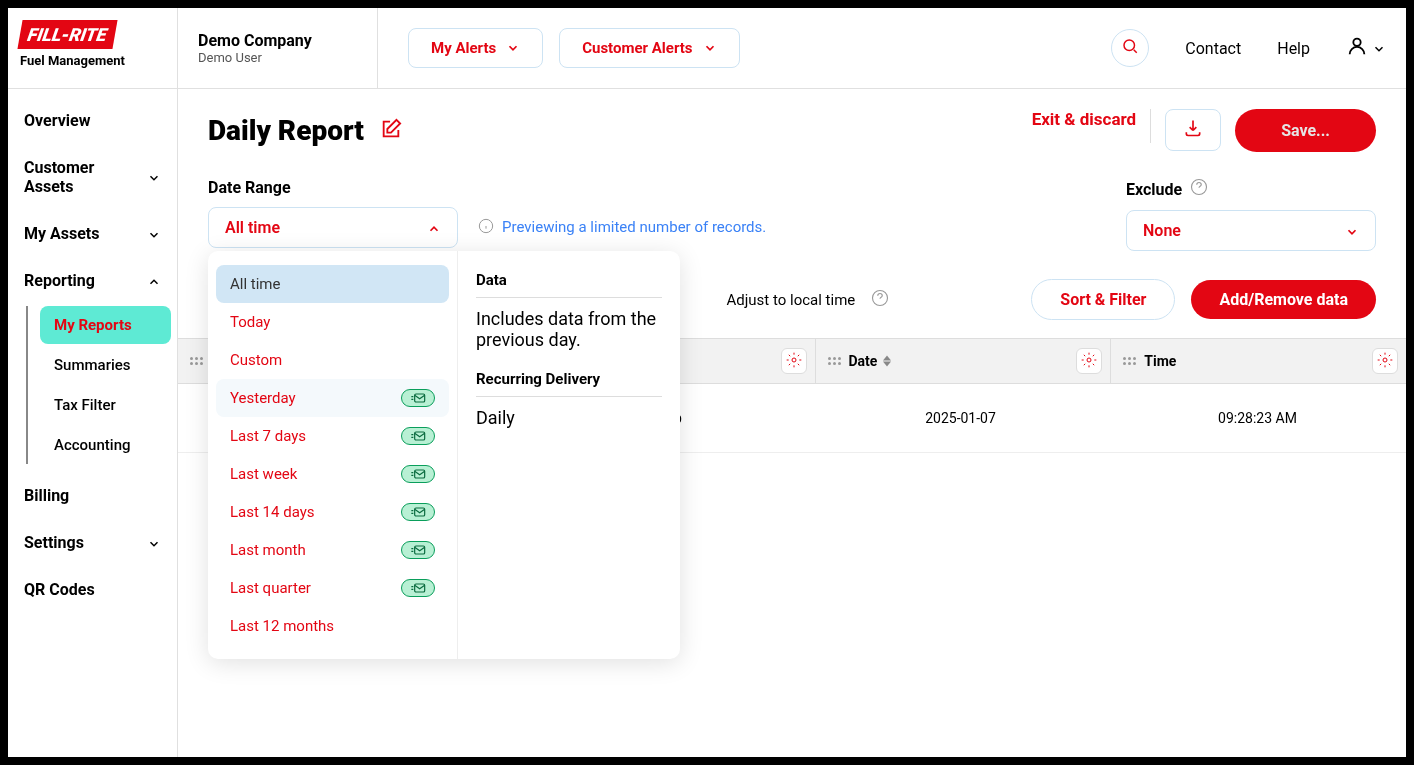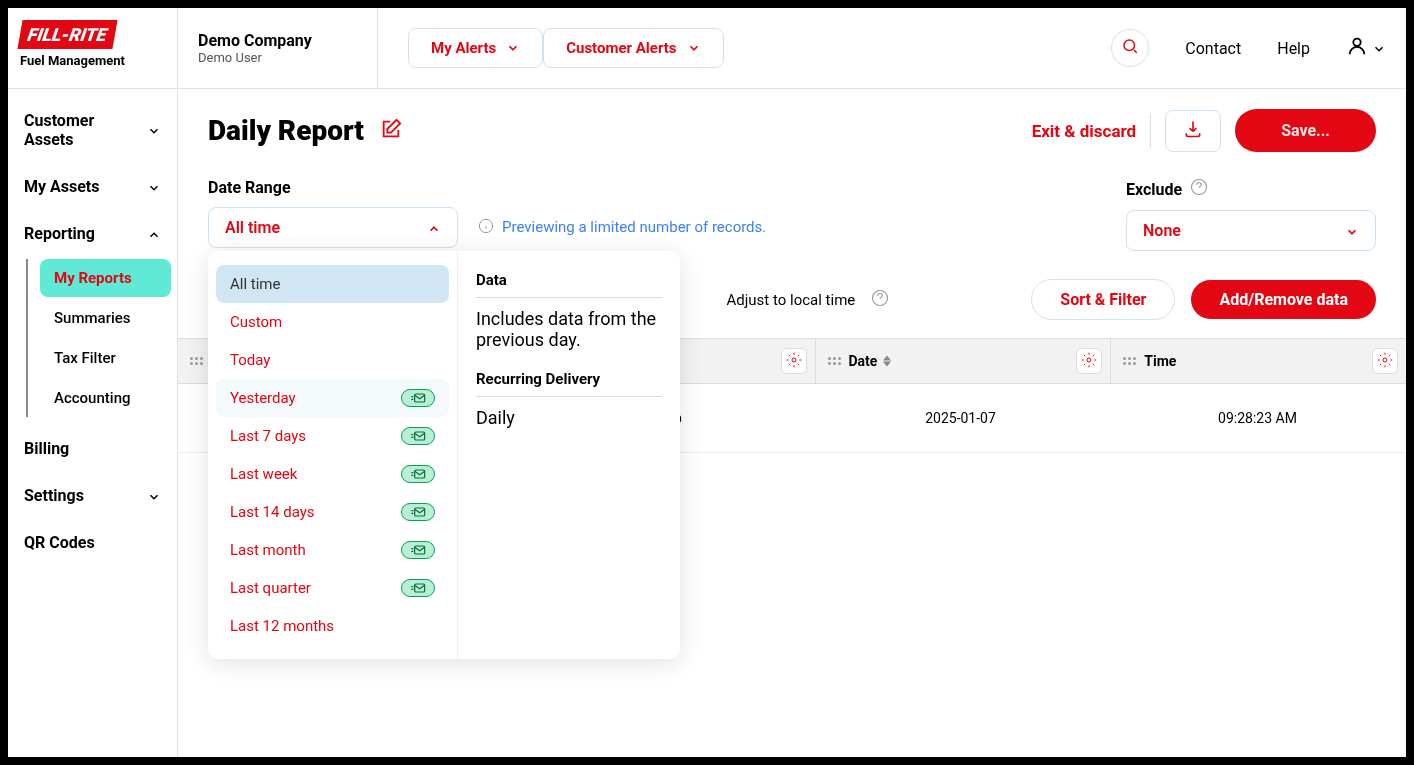--- a/index.html
+++ b/index.html
@@ -113,20 +113,21 @@
     .company-name {
       font-weight: 700;
       font-size: 16px;
     }
     .company-user {
       font-size: 13px;
       color: #555;
     }
     .alerts {
       display: flex;
+      gap: 16px;
       margin-left: 30px;
     }
     .alert-btn {
       border: 1.5px solid #cde3f3;
       border-radius: 8px;
       background: #fff;
       padding: 10px 22px;
       color: #e30613;
       font-weight: 700;
       font-size: 15px;
@@ -174,21 +175,20 @@
     }
     .edit-icon {
       margin-left: 16px;
       color: #e30613;
       cursor: pointer;
     }
     .edit-icon svg { width: 22px; height: 22px; }
     .head-actions {
       margin-left: auto;
       display: flex;
-      align-items: center;
       gap: 14px;
     }
     .exit-link {
       color: #e30613;
       font-weight: 700;
       font-size: 17px;
       cursor: pointer;
     }
     .divider {
       width: 1px;
@@ -407,20 +407,23 @@
 
 <div class="app">
 
   <div class="sidebar">
     <div class="logo-box">
       <div class="logo-slant">FILL-RITE</div>
       <div class="logo-sub">Fuel Management</div>
     </div>
     <div class="nav">
       <div class="nav-item">
+        <span>Overview</span>
+      </div>
+      <div class="nav-item">
         <span>Customer Assets</span>
         <span class="chev">
           <svg viewBox="0 0 24 24" fill="none" stroke="currentColor" stroke-width="2.5">
               <path d="M6 9l6 6 6-6"></path>
             </svg>
         </span>
       </div>
       <div class="nav-item">
         <span>My Assets</span>
         <span class="chev">
@@ -725,24 +728,24 @@
       </div>
     </div>
   </div>
 
   <div class="popover">
     <div class="popover-left" id="popover-options">
         <div class="opt selected">
           <span>All time</span>
         </div>
         <div class="opt">
+          <span>Today</span>
+        </div>
+        <div class="opt">
           <span>Custom</span>
-        </div>
-        <div class="opt">
-          <span>Today</span>
         </div>
         <div class="opt hover">
           <span>Yesterday</span>
           <span class="mail-badge">
             <svg viewBox="0 0 24 16" fill="none" stroke="#0a6b3f" stroke-width="1.8">
               <path d="M2 6h3M2 10h3"></path>
               <rect x="7" y="2" width="15" height="12" rx="2"></rect>
               <path d="M7 4l7.5 5L22 4"></path>
             </svg>
           </span>

